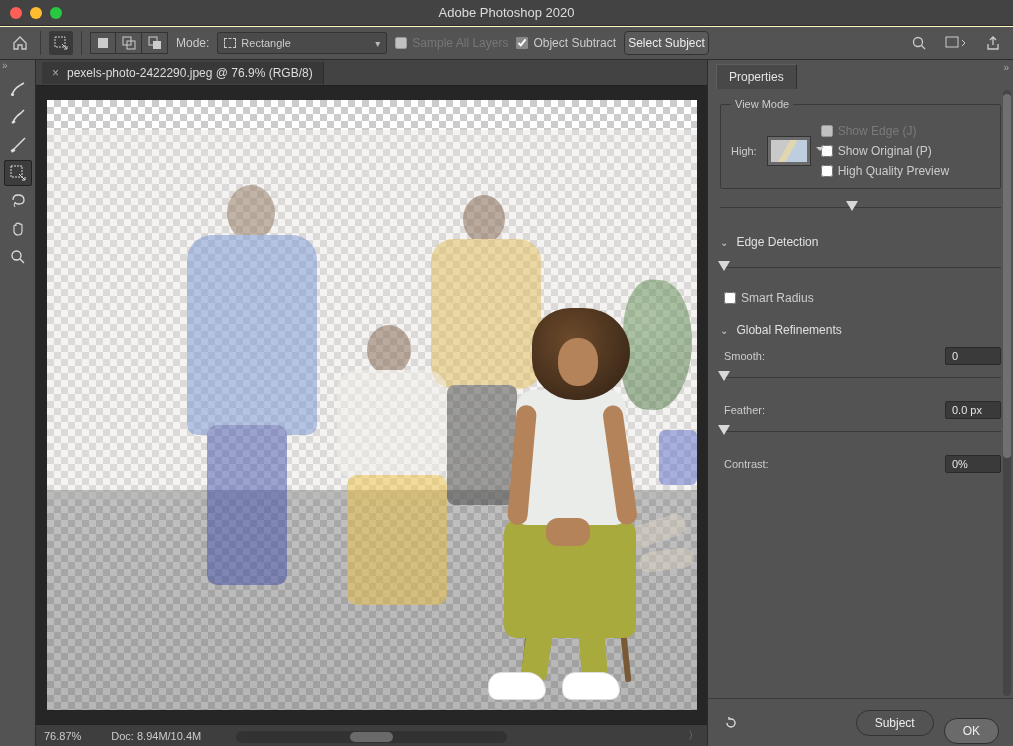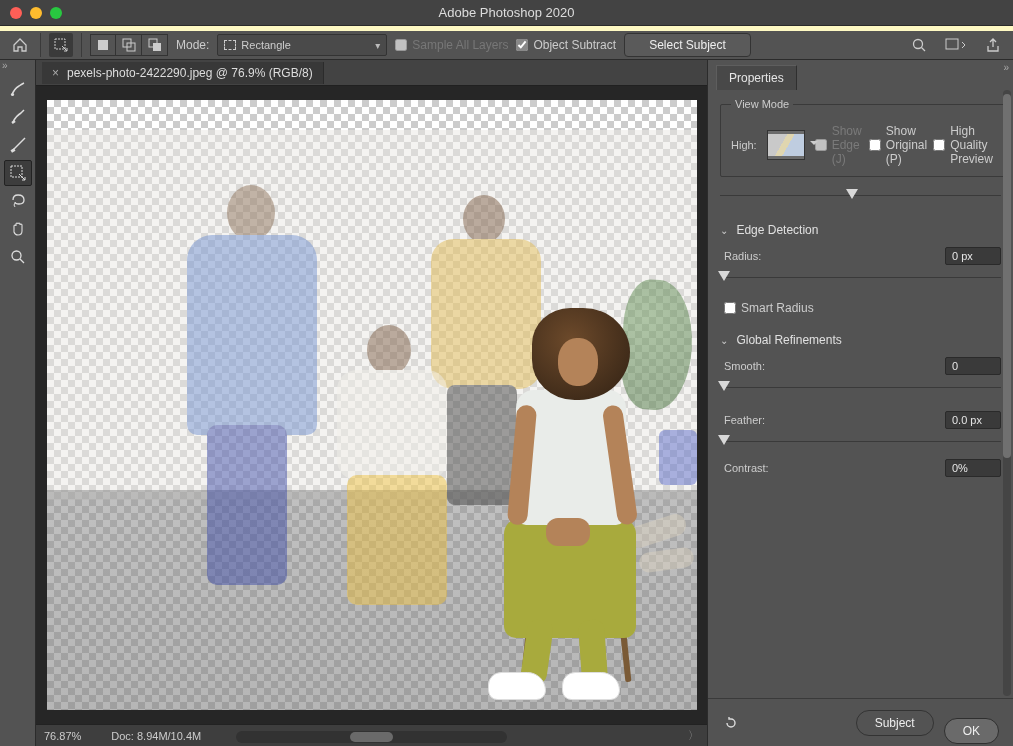--- a/index.html
+++ b/index.html
@@ -4,33 +4,33 @@
 <style>
   * { box-sizing: border-box; margin: 0; padding: 0; font-family: -apple-system, "Helvetica Neue", Arial, sans-serif; }
   body { width: 1013px; height: 746px; background: #535353; color: #ccc; font-size: 11px; overflow: hidden; user-select: none; }
   .titlebar { height: 26px; background: #434343; display: flex; align-items: center; position: relative; border-bottom: 1px solid #2b2b2b; }
   .traffic { display: flex; gap: 8px; padding-left: 10px; }
   .tl { width: 12px; height: 12px; border-radius: 50%; }
   .tl.red { background: #ff5f57; }
   .tl.yellow { background: #febc2e; }
   .tl.green { background: #28c840; }
   .titlebar .title { position: absolute; left: 0; right: 0; text-align: center; color: #ddd; font-size: 13px; pointer-events: none; }
-  .optionsbar { height: 34px; background: #535353; display: flex; align-items: center; padding: 0 8px; border-bottom: 1px solid #2b2b2b; border-top: 5px solid #fef9c3; gap: 8px; }
+  .optionsbar { height: 34px; background: #535353; display: flex; align-items: center; padding: 0 8px; border-bottom: 1px solid #2b2b2b; border-top: 1px solid #fef9c3; gap: 8px; }
   .iconbtn { width: 24px; height: 24px; display: flex; align-items: center; justify-content: center; color: #ccc; border-radius: 2px; }
   .iconbtn.active { background: #3a3a3a; }
   .vdiv { width: 1px; height: 24px; background: #3a3a3a; }
   .mode-label { color: #ccc; font-size: 12px; }
   .mode-select { display: flex; align-items: center; height: 22px; background: #4a4a4a; border: 1px solid #333; border-radius: 2px; padding: 0 6px; gap: 4px; min-width: 170px; justify-content: space-between; }
   .ms-left { display:flex; align-items:center; gap:5px; }
   .ms-left .rect-icon { width:12px; height:10px; border:1px dashed #ccc; }
   .ms-caret { font-size: 10px; color: #bbb; }
   .chk { display: flex; align-items: center; gap: 5px; font-size: 12px; color: #ccc; }
   .chk input { accent-color: #888; width:12px; height:12px; }
   .chk.disabled { color: #777; }
-  .btn { background: #5a5a5a; border: 1px solid #333; border-radius: 4px; padding: 4px 24px; font-size: 12px; color: #eee; }
+  .btn { background: #5a5a5a; border: 1px solid #333; border-radius: 4px; padding: 4px 3px; font-size: 12px; color: #eee; }
   .spacer { flex: 1; }
   .body { display: flex; height: calc(100% - 60px); }
   .leftbar { width: 36px; background: #535353; border-right: 1px solid #2b2b2b; display: flex; flex-direction: column; align-items: center; padding-top: 4px; gap: 2px; position: relative; }
   .leftbar .expand { position:absolute; top:0; left:2px; font-size:10px; color:#aaa; }
   .tool { width: 28px; height: 26px; display: flex; align-items: center; justify-content: center; color: #ddd; border-radius: 2px; }
   .tool.selected { background: #3d3d3d; border:1px solid #222; }
   .center { flex: 1; display: flex; flex-direction: column; background: #2b2b2b; }
   .tabrow { height: 26px; background: #434343; display: flex; align-items: center; padding-left: 6px; border-bottom: 1px solid #202020; }
   .tab { display: flex; align-items: center; gap: 8px; padding: 4px 10px; background: #383838; color: #ddd; font-size: 12px; border-right:1px solid #2b2b2b; }
   .tab .close { color: #aaa; font-size: 12px; }
@@ -75,32 +75,32 @@
   .s-shoe2 { position:absolute; width:58px; height:28px; left:90px; top:372px; background:#fff; border-radius:14px 20px 10px 10px; border:1px solid #ddd; }
   .s-chair { position:absolute; width:120px; height:22px; left:40px; top:296px; background:#2e3440; border-radius:6px; }
   .s-chairleg { position:absolute; width:6px; height:66px; background:#7a5a36; top:316px; border-radius:2px; }
   .scl1 { left:52px; transform:rotate(6deg);} .scl2 { left:150px; transform:rotate(-6deg);}
   .statusbar { height: 22px; background: #3e3e3e; display: flex; align-items: center; color: #ccc; font-size: 11px; border-top: 1px solid #222; padding: 0 8px; gap: 30px; position: relative; }
   .statusbar .sep { color:#888; margin-left:auto; }
   .hscroll-track { position:absolute; left:200px; right:200px; bottom:3px; height:12px; background:#323232; border-radius:6px; }
   .hscroll-thumb { position:absolute; left:42%; width:16%; top:1px; bottom:1px; background:#6a6a6a; border-radius:6px; }
   .rightpanel { width: 306px; background: #535353; border-left: 1px solid #2b2b2b; display: flex; flex-direction: column; position:relative; }
   .rightpanel .collapse-tip { position:absolute; top:2px; right:4px; font-size:10px; color:#aaa; }
-  .prop-tabrow { display:flex; height:30px; align-items:center; padding-top:4px; }
+  .prop-tabrow { display:flex; height:30px; align-items:flex-start; padding-top:4px; }
   .prop-tab { background:#484848; padding:5px 12px; font-size:12px; color:#e5e5e5; border-top:1px solid #5e5e5e; border-left:1px solid #5e5e5e; border-right:1px solid #2f2f2f; margin-left:8px; }
   .panel-body { flex:1; overflow:hidden; padding: 8px 12px 0 12px; position:relative; }
   .vscrollbar { position:absolute; right:2px; top:30px; bottom:50px; width:8px; background:#454545; border-radius:4px; }
   .vscroll-thumb { position:absolute; left:0; right:0; top:4px; height:60%; background:#707070; border-radius:4px; }
   fieldset.viewmode { border:1px solid #3a3a3a; border-radius:2px; padding: 14px 10px 10px 10px; margin-bottom: 10px; }
   fieldset.viewmode legend { font-size:11px; color:#ccc; padding:0 4px; }
   .vm-row { display:flex; align-items:center; gap:10px; }
   .view-thumb { width:44px; height:30px; border:1px solid #333; display:flex; align-items:center; justify-content:center; background:#6b6b6b; position:relative; }
   .view-thumb::after { content:""; position:absolute; right:-14px; top:50%; transform:translateY(-50%); border:4px solid transparent; border-top-color:#ccc; }
   .view-thumb .mini { width:36px; height:22px; background: linear-gradient(120deg,#c9c9c9 0 40%, #e0d6b0 40% 55%, #bfcde0 55% 100%); }
-  .vm-checks { display:flex; flex-direction:row; gap:6px; font-size:11px; color:#ccc; }
+  .vm-checks { display:flex; flex-direction:column; gap:6px; font-size:11px; color:#ccc; }
   .vm-checks .chk.disabled label { color:#7a7a7a; }
   .prop-row { display:flex; align-items:center; justify-content:space-between; margin-top:6px; }
   .prop-label { color:#ccc; font-size:11px; }
   .value-box { background:#3a3a3a; border:1px solid #2a2a2a; padding:2px 6px; min-width:56px; text-align:left; color:#e5e5e5; font-size:11px; border-radius:2px; }
   .slider { position:relative; height:18px; margin-top:4px; }
   .slider .track { position:absolute; left:0; right:0; top:8px; height:1px; background:#3a3a3a; }
   .slider .thumb { position:absolute; top:2px; width:0; height:0; border-left:6px solid transparent; border-right:6px solid transparent; border-top:10px solid #d8d8d8; transform:translateX(-6px); }
   .section { margin-top:18px; }
   .section-header { display:flex; align-items:center; gap:8px; color:#e0e0e0; font-size:12px; margin-bottom:10px; cursor:default; }
   .section-header .chev { font-size:10px; color:#ccc; }
@@ -342,24 +342,20 @@
         <div class="track"></div>
           <div class="thumb" style="left:47%;"></div>
       </div>
 
       <div class="section">
         <div class="section-header">
           <span class="chev">⌄</span>
           <span>Edge Detection</span>
         </div>
         <div style="padding-left:4px;">
-          <div class="prop-row">
-            <span class="prop-label">Radius:</span>
-            <span class="value-box">0 px</span>
-          </div>
           <div class="slider">
             <div class="track"></div>
               <div class="thumb" style="left:0%;"></div>
           </div>
           <div class="chk" style="margin-top:14px;">
             <input type="checkbox" style="">
             <label>Smart Radius</label>
           </div>
         </div>
       </div>
@@ -381,21 +377,21 @@
 
           <div class="prop-row" style="margin-top:14px;">
             <span class="prop-label">Feather:</span>
             <span class="value-box">0.0 px</span>
           </div>
           <div class="slider">
               <div class="track"></div>
               <div class="thumb" style="left:0%;"></div>
             </div>
 
-          <div class="prop-row" style="margin-top:8px;">
+          <div class="prop-row" style="margin-top:14px;">
             <span class="prop-label">Contrast:</span>
             <span class="value-box">0%</span>
           </div>
         </div>
       </div>
     </div>
 
     <div class="vscrollbar">
         <div class="vscroll-thumb"></div>
       </div>

